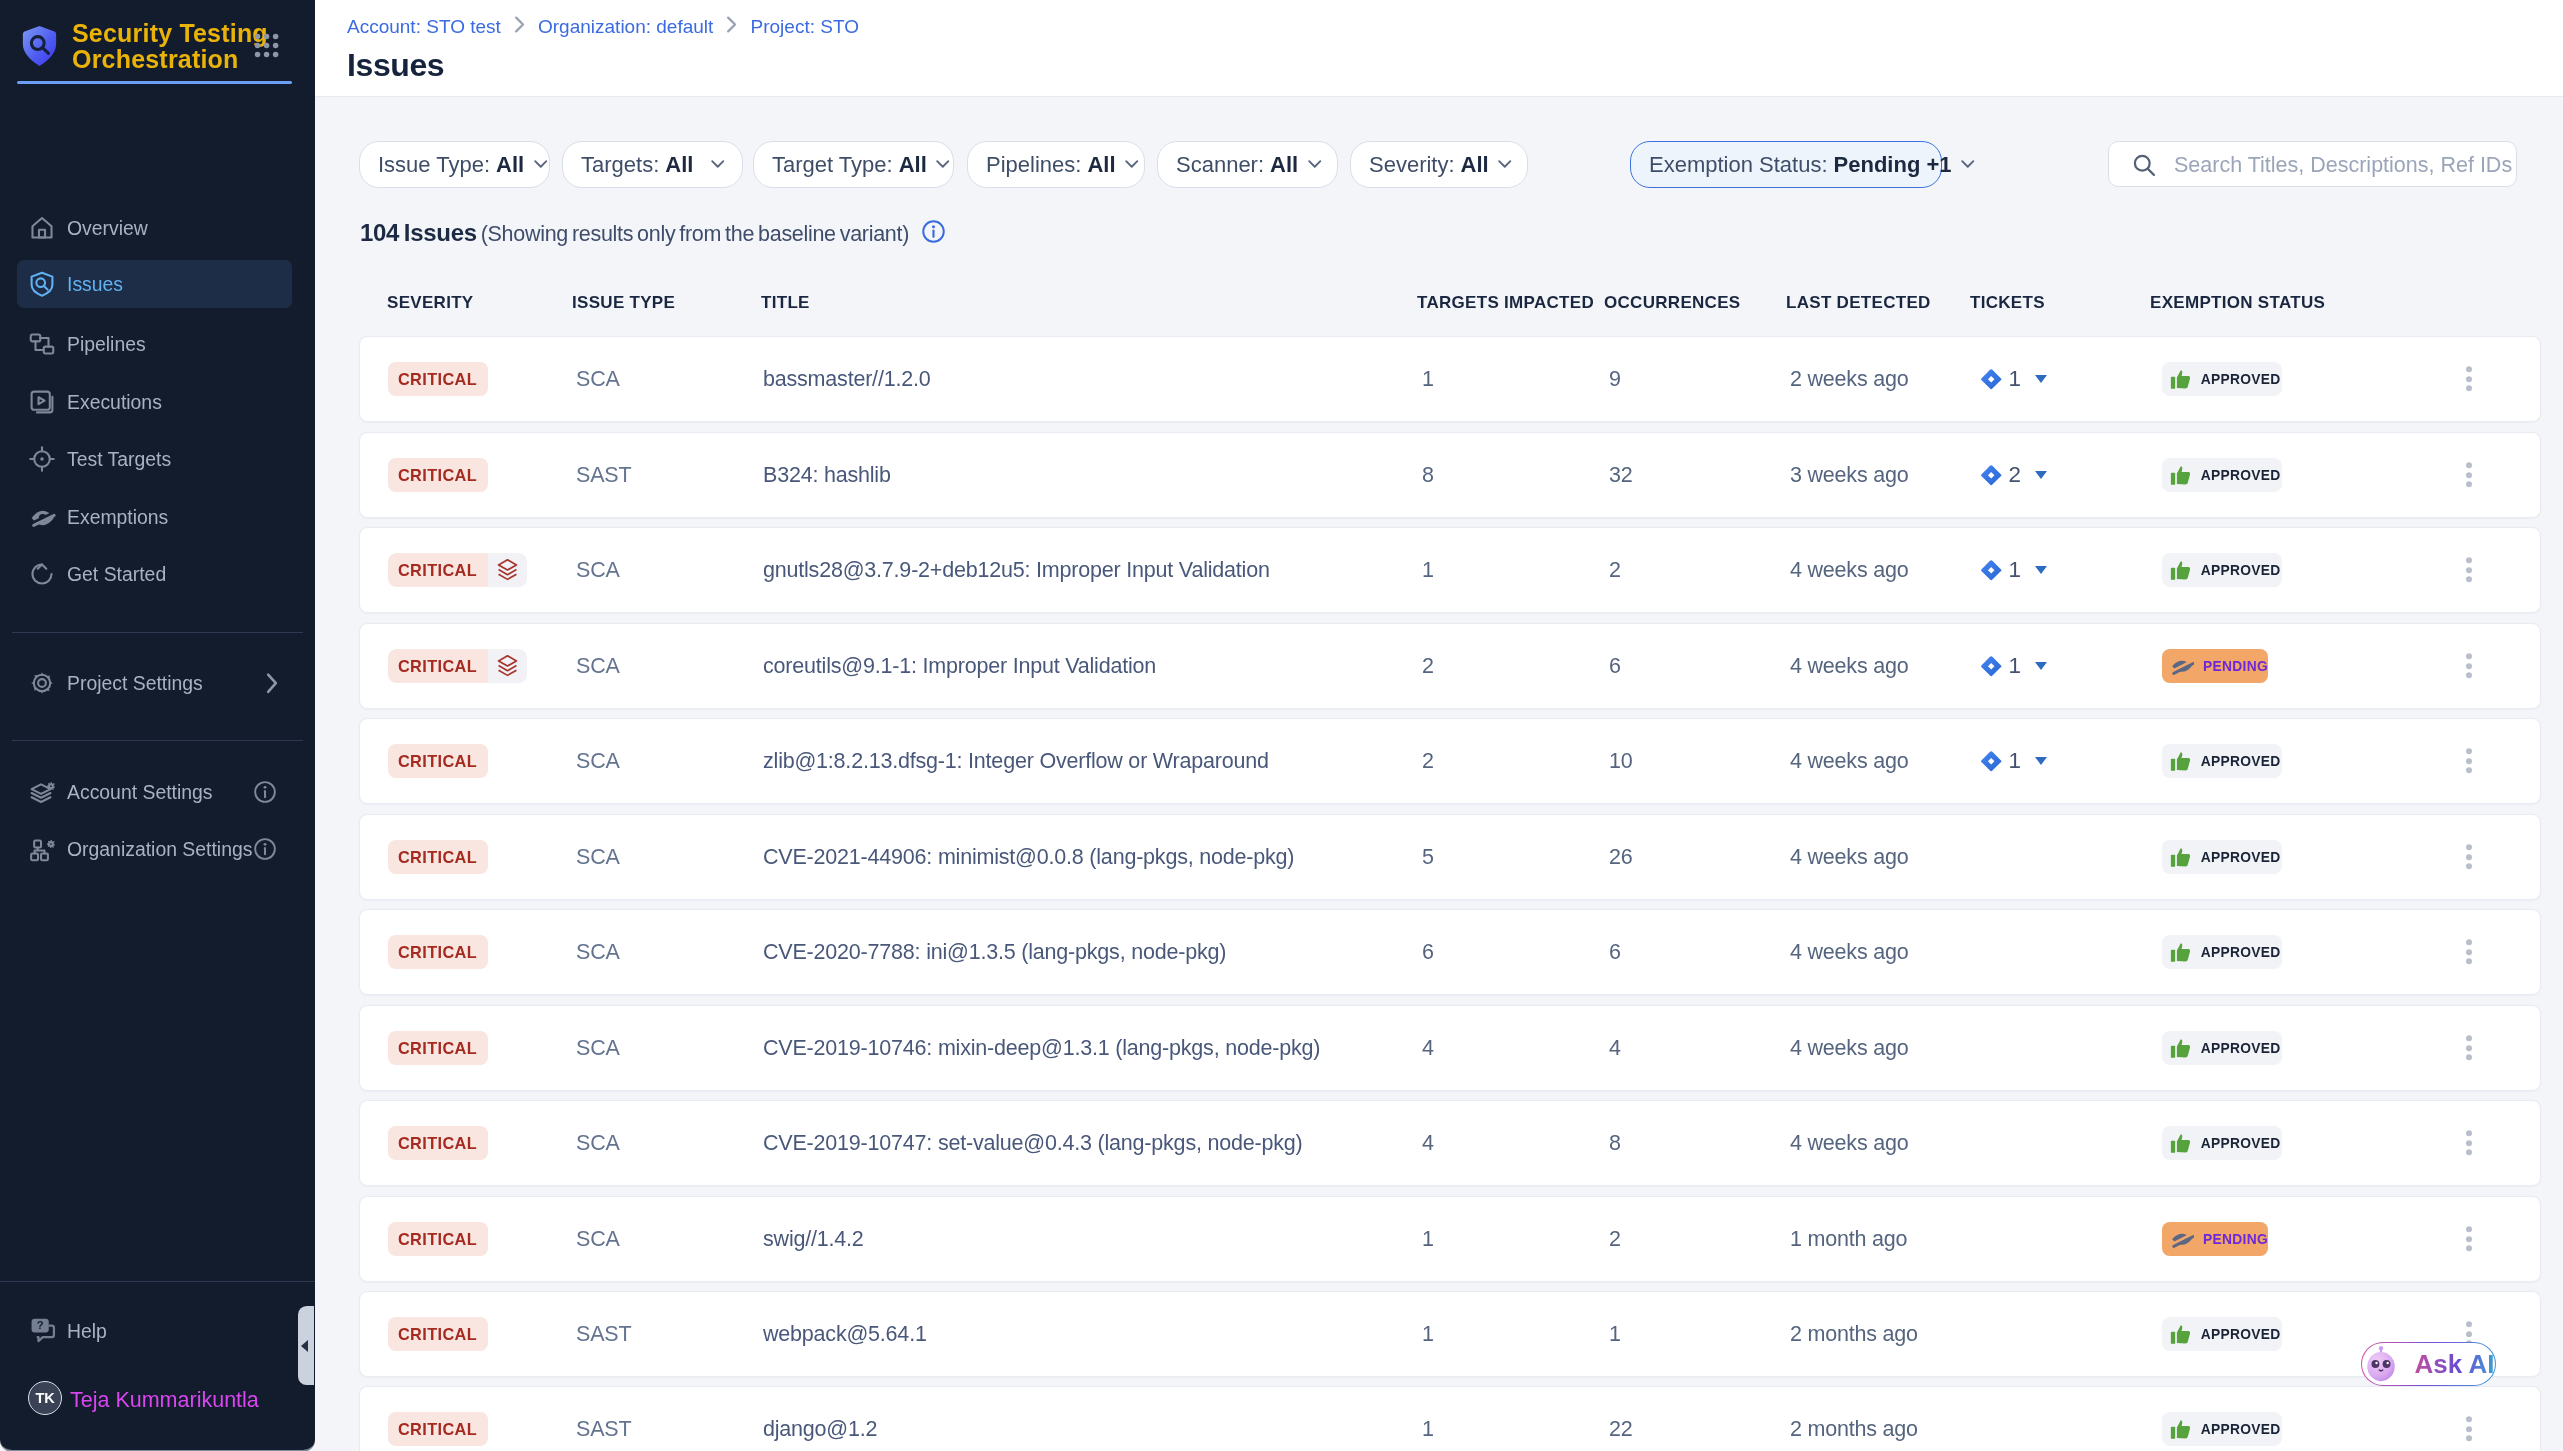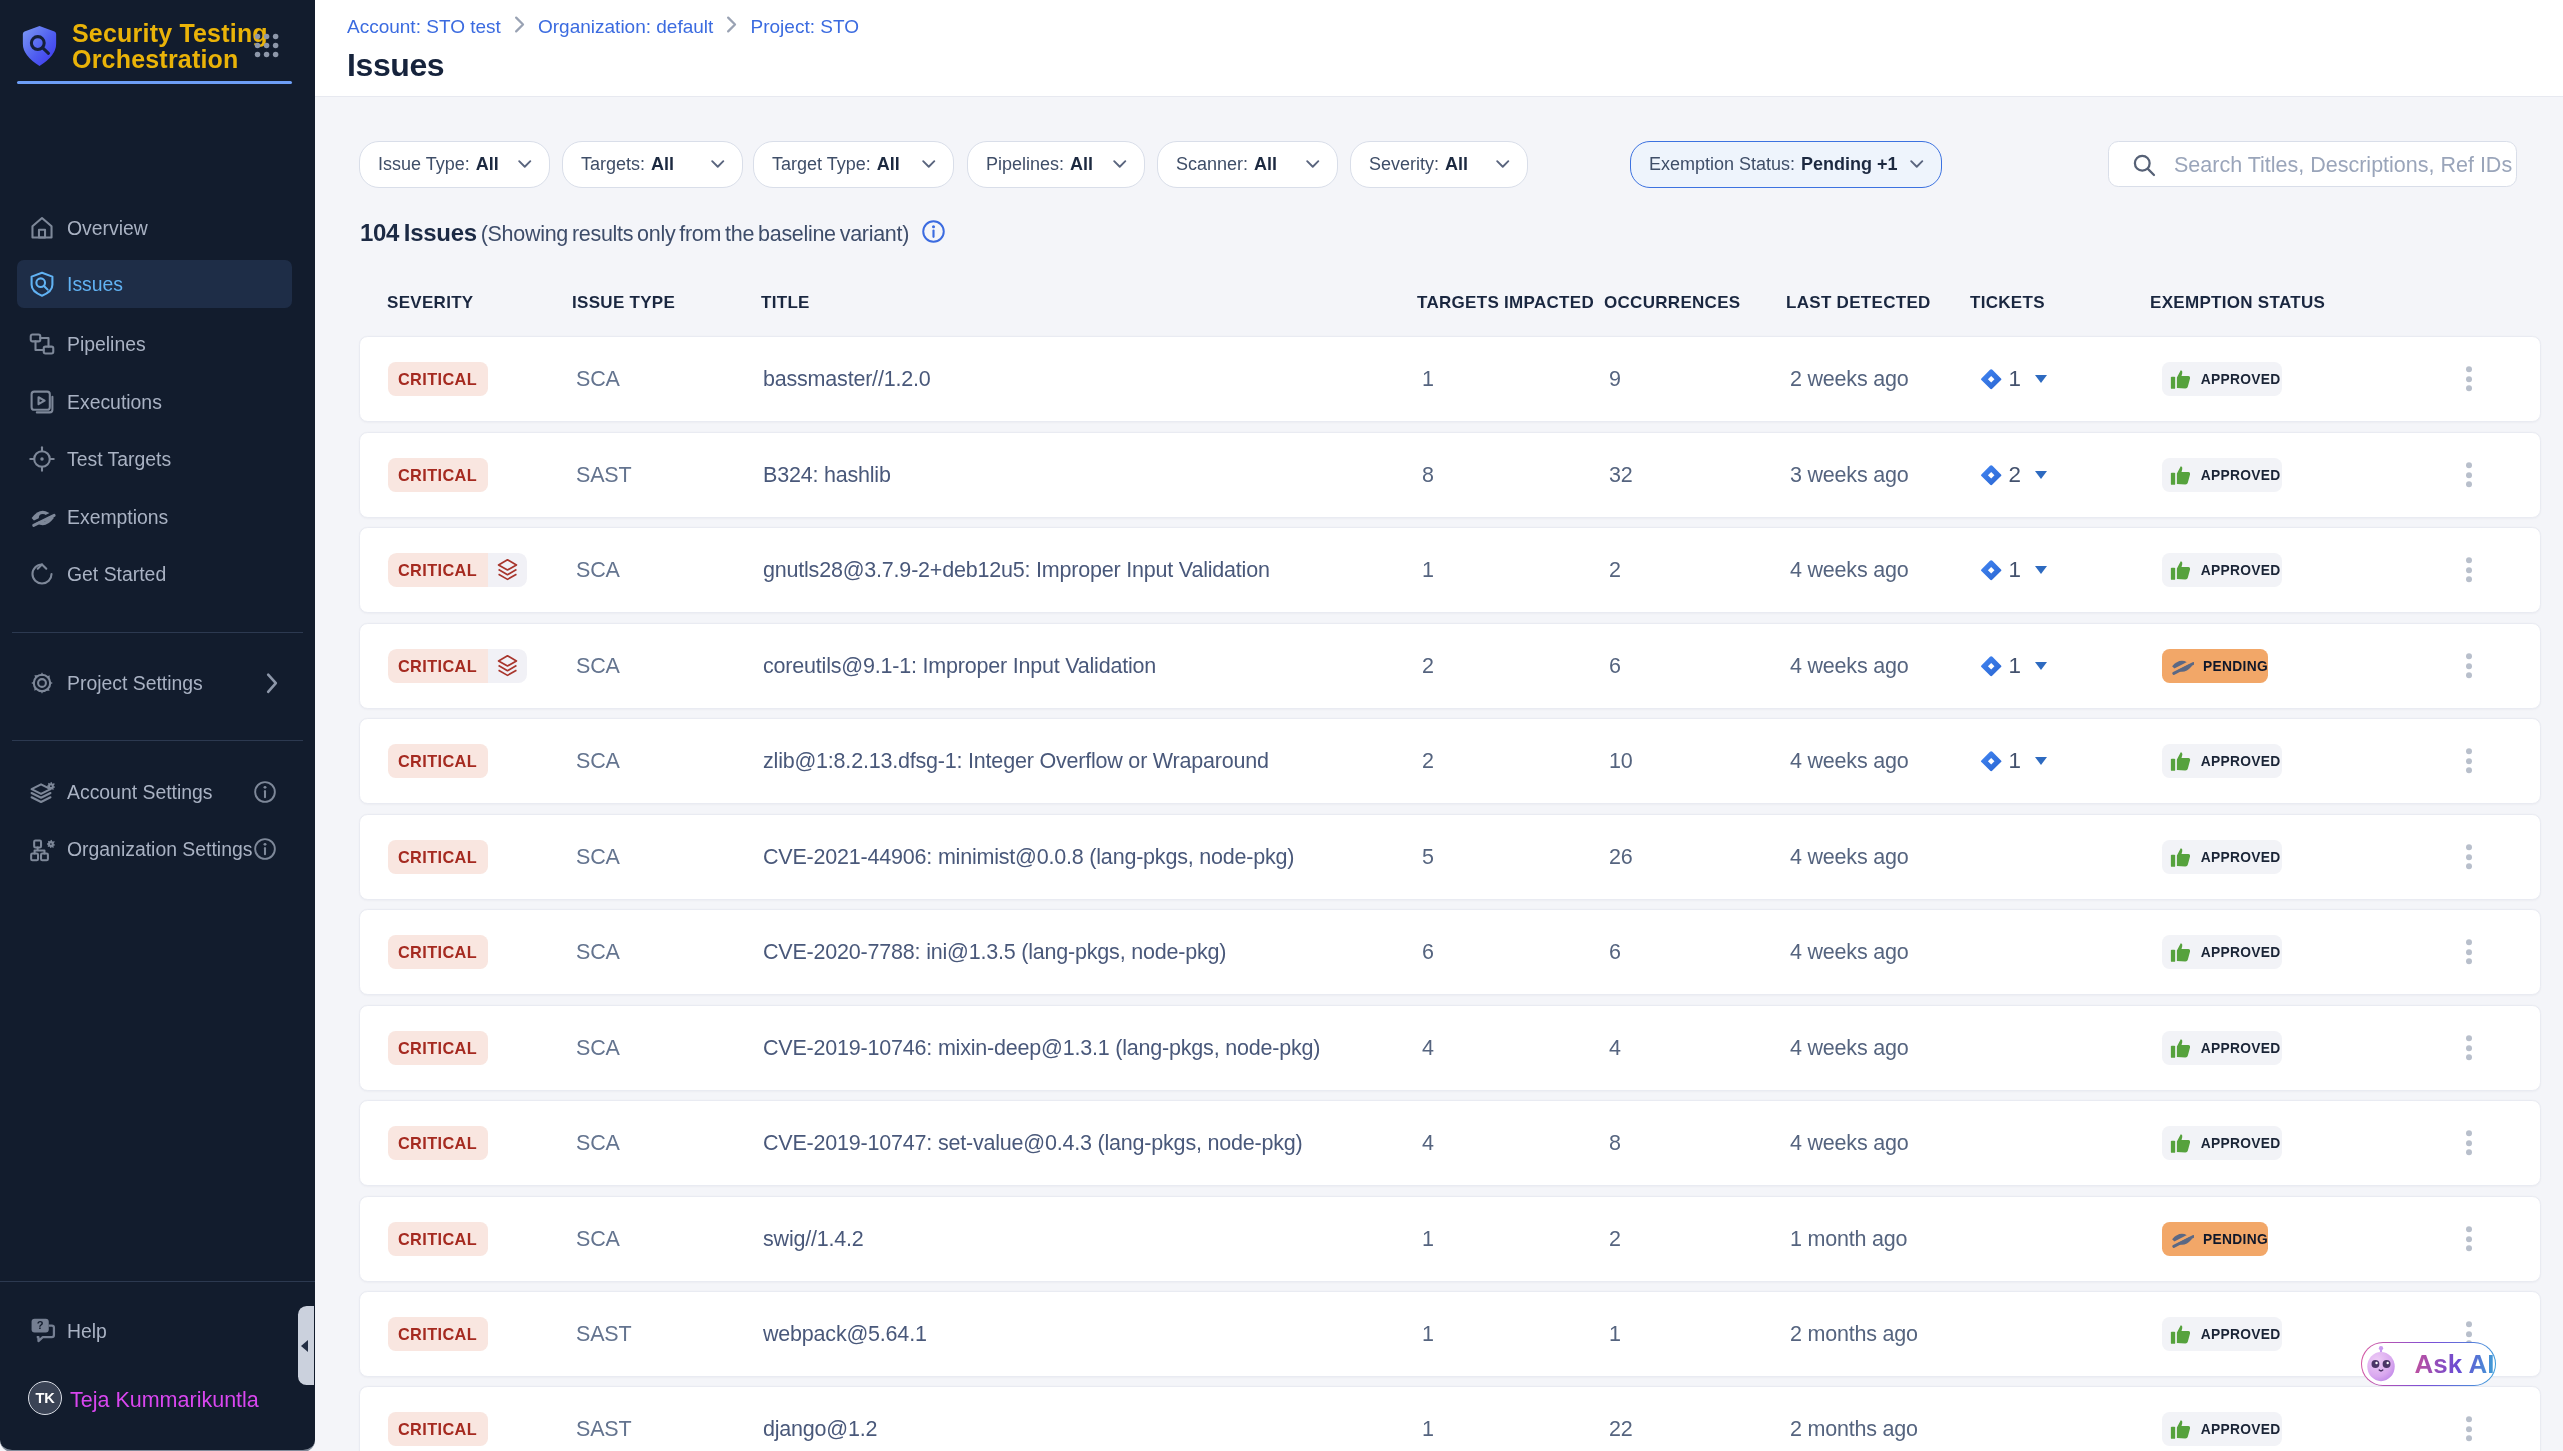--- a/index.html
+++ b/index.html
@@ -22,21 +22,21 @@
 .nav-item.sel { background:#1e2d47; color:#61b2f3; }
 .sdivider { position:absolute; left:12px; width:291px; height:0.9px; background:#2c3950; }
 #user-name { color:#d946ef; }
 
 
 #hdr { position:absolute; left:315px; top:0; width:2248px; height:97px; background:#ffffff; border-bottom:0.9px solid #e7e9f0; }
 #crumbs { position:absolute; left:347px; top:13.8px; font-size:19px; color:#3b6be0; white-space:nowrap; }
 #ptitle { position:absolute; left:347px; top:47px; font-size:32px; font-weight:bold; color:#16233c; letter-spacing:-0.4px; }
 
 
-.fbox { position:absolute; top:141px; height:47px; background:#fff; border:1.7px solid #d9dee9; border-radius:20px; font-size:18px; color:#3f4e68; display:flex; align-items:center; padding:0 16.3px 0 18px; white-space:nowrap; }
+.fbox { position:absolute; top:141px; height:47px; background:#fff; border:1.7px solid #d9dee9; border-radius:20px; font-size:22px; color:#3f4e68; display:flex; align-items:center; padding:0 16.3px 0 18px; white-space:nowrap; }
 .fbox b { color:#1c2940; margin-left:6px; font-weight:bold; }
 .fbox .chev { margin-left:auto; padding-left:8.6px; display:flex; }
 .fbox.blue { border-color:#3c72e0; background:#eef4fc; }
 #search { position:absolute; left:2108px; top:141px; width:409px; height:46px; background:#fff; border:1.7px solid #d9dee9; border-radius:10.3px; }
 #search .ph { position:absolute; left:65px; top:11.2px; font-size:21.5px; color:#9aa5ba; white-space:nowrap; }
 
 #countline { position:absolute; left:360px; top:216px; font-size:21.5px; color:#3e4d6a; letter-spacing:-0.3px; word-spacing:-1.7px; }
 #countline b { color:#1c2a44; font-size:24px; }
 
 
@@ -50,21 +50,21 @@
 .c-type { left:216px; color:#64748f; }
 .c-title { left:403px; color:#49587a; }
 .c-n1 { left:1062px; }
 .c-n2 { left:1249px; }
 .c-date { left:1430px; }
 .c-tick { left:1620px; display:flex; align-items:center; }
 .c-tick .tnum { font-size:22.4px; color:#44526e; margin-left:6px; }
 .c-tick .tri { margin-left:14.6px; width:0; height:0; border-left:6px solid transparent; border-right:6px solid transparent; border-top:8.6px solid #2d6ac0; }
 .badge { position:absolute; left:1802px; top:50%; transform:translateY(-50%); height:34px; border-radius:7.7px; display:flex; align-items:center; font-size:13.8px; font-weight:bold; letter-spacing:0.3px; }
 .badge.appr { background:#f2f3f7; color:#1a2436; width:120px; padding-left:7.7px; }
-.badge.pend { background:#f2a768; color:#0f172a; width:106px; padding-left:7.7px; }
+.badge.pend { background:#f2a768; color:#6d28d9; width:106px; padding-left:7.7px; }
 .badge svg { margin-right:9.5px; }
 .dots3 { position:absolute; left:2106px; top:50%; transform:translateY(-50%); width:6px; }
 .dots3 i { display:block; width:6px; height:6px; border-radius:50%; background:#b8bfcb; margin:3.4px 0; }
 
 
 #askai { position:absolute; left:2361px; top:1342px; width:135px; height:44px; border-radius:22.4px; border:1.7px solid transparent; background:linear-gradient(#fff,#fff) padding-box, linear-gradient(100deg,#d8569f,#7b4fd8,#3aa0dc) border-box; display:flex; align-items:center; justify-content:center; }
 #askai .t { font-size:26px; font-weight:bold; background:linear-gradient(95deg,#c0509e 0%, #6a4bd4 55%, #3f9fd6 100%); -webkit-background-clip:text; background-clip:text; color:transparent; margin-left:16px; }
 
 
 #collapse { position:absolute; left:298px; top:1306px; width:16.3px; height:79px; background:#cbd1dd; border-radius:8.6px 0 0 8.6px; }

